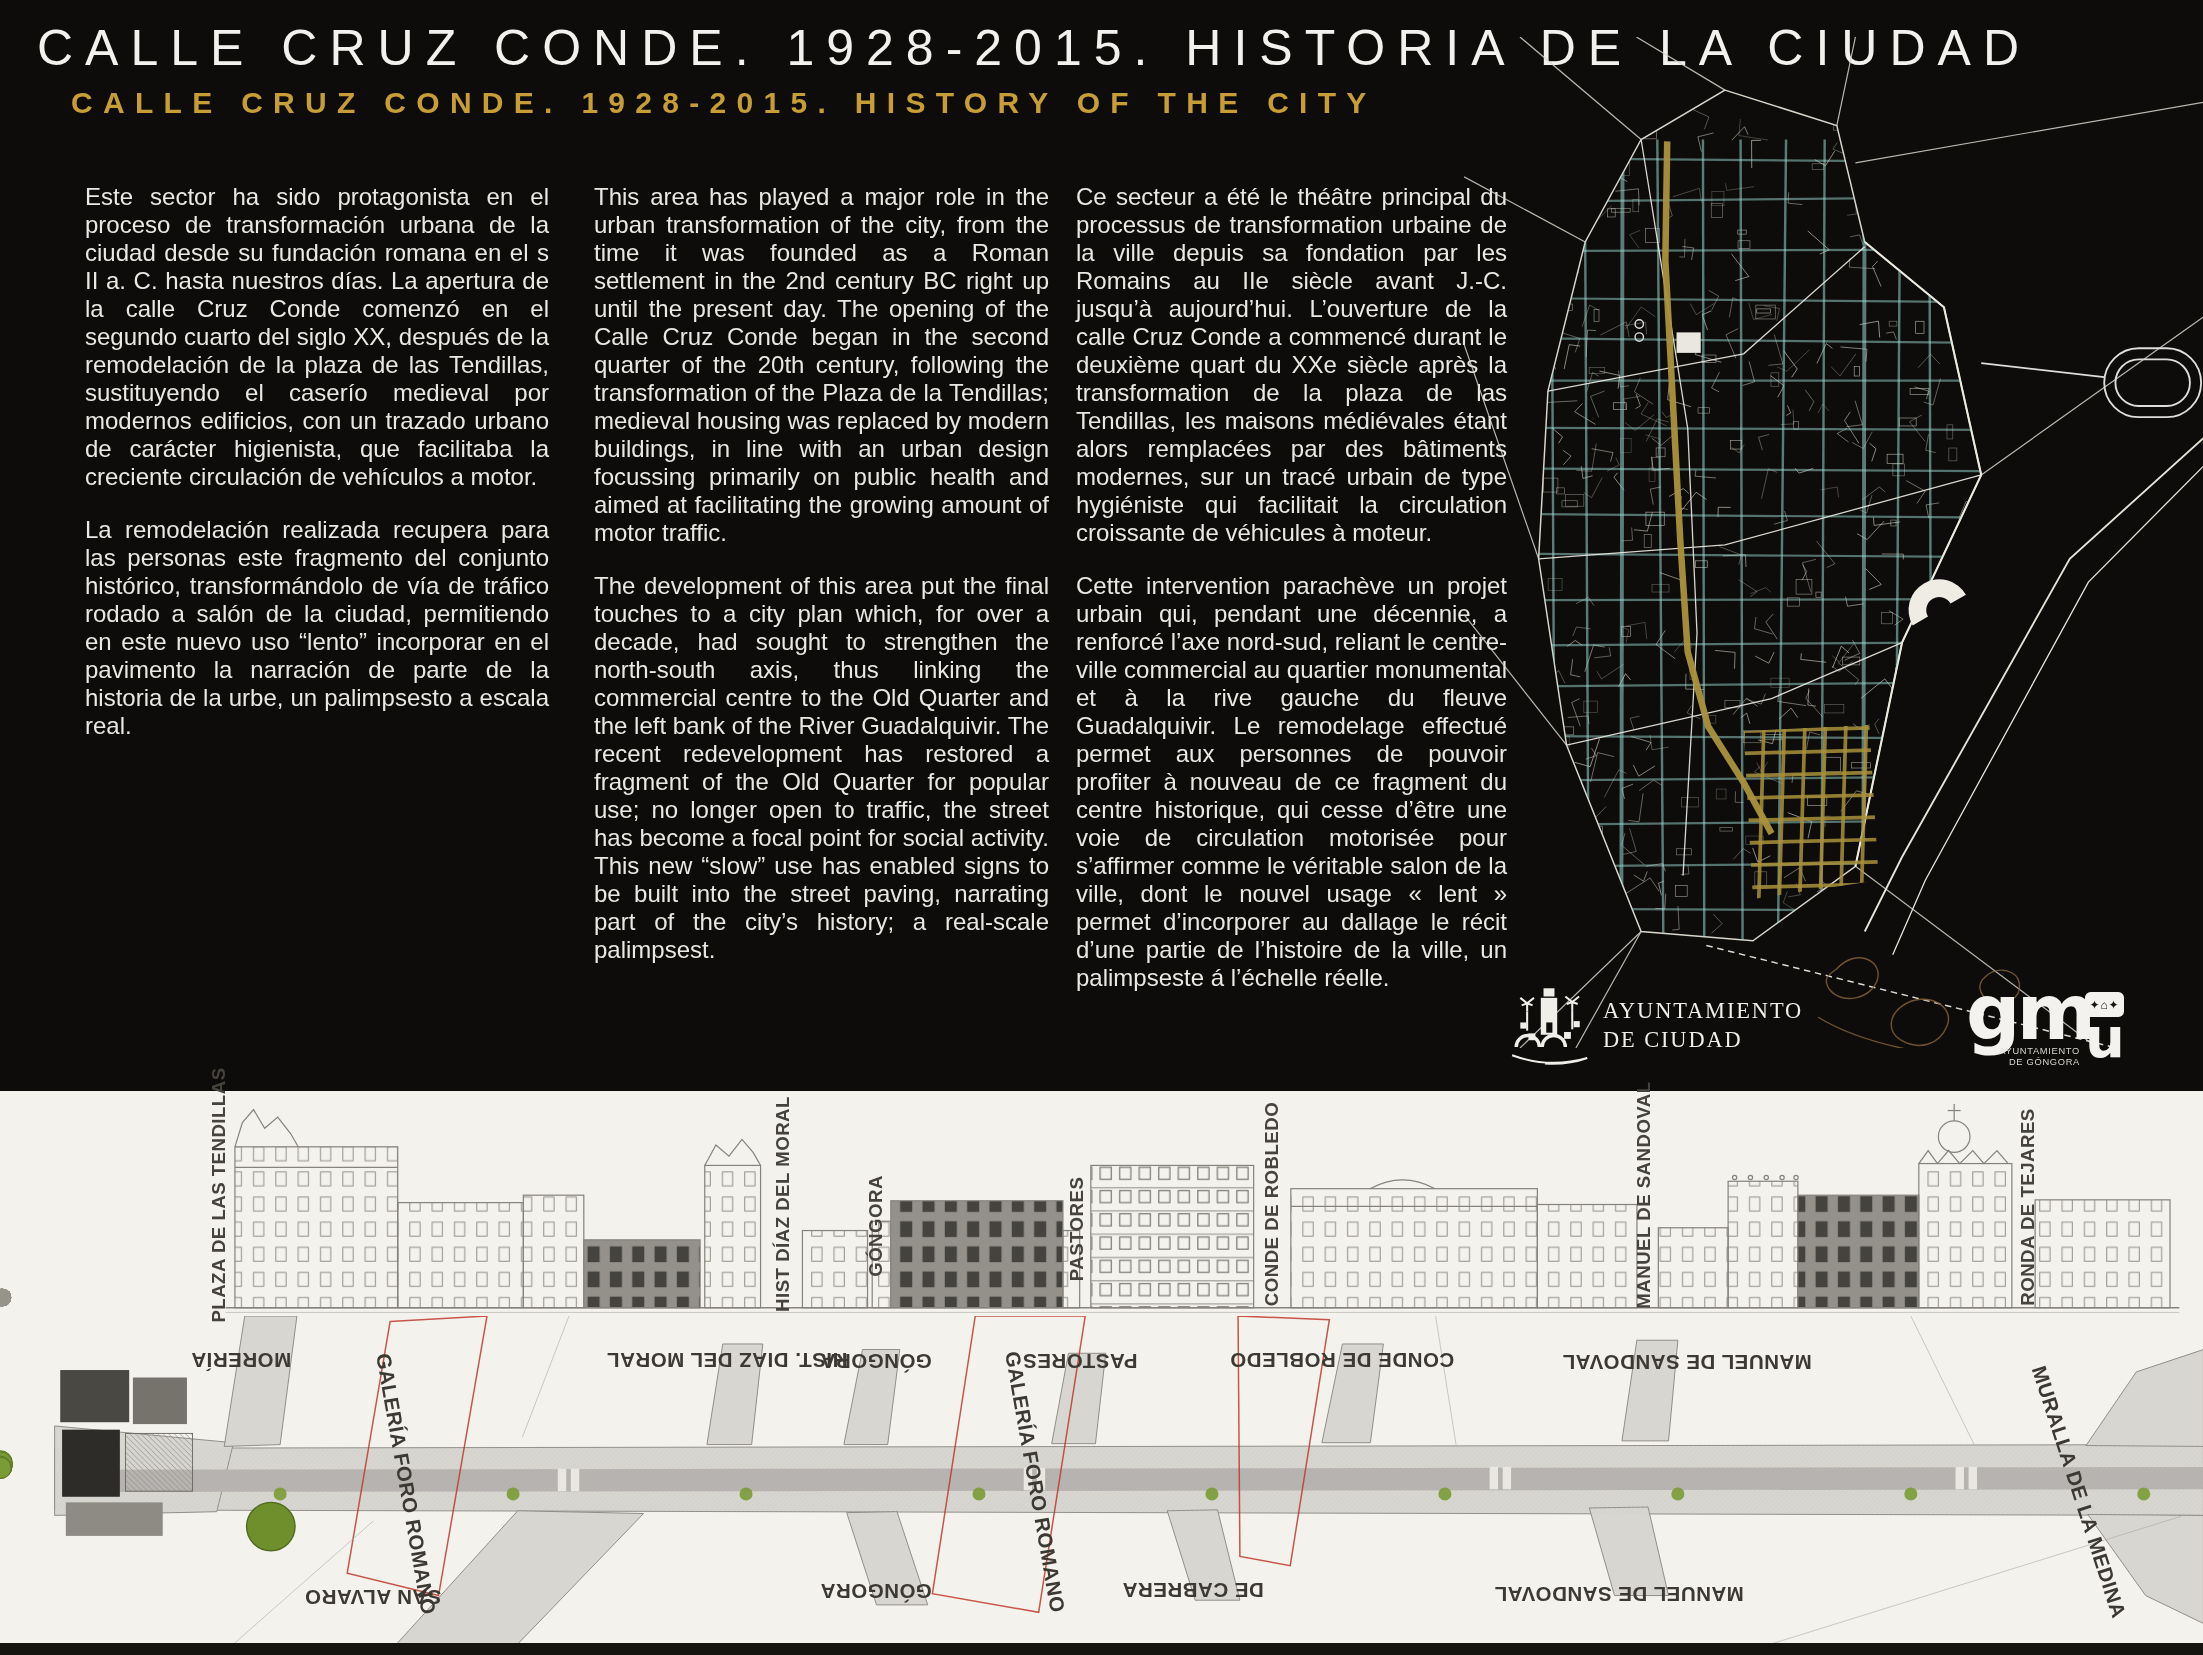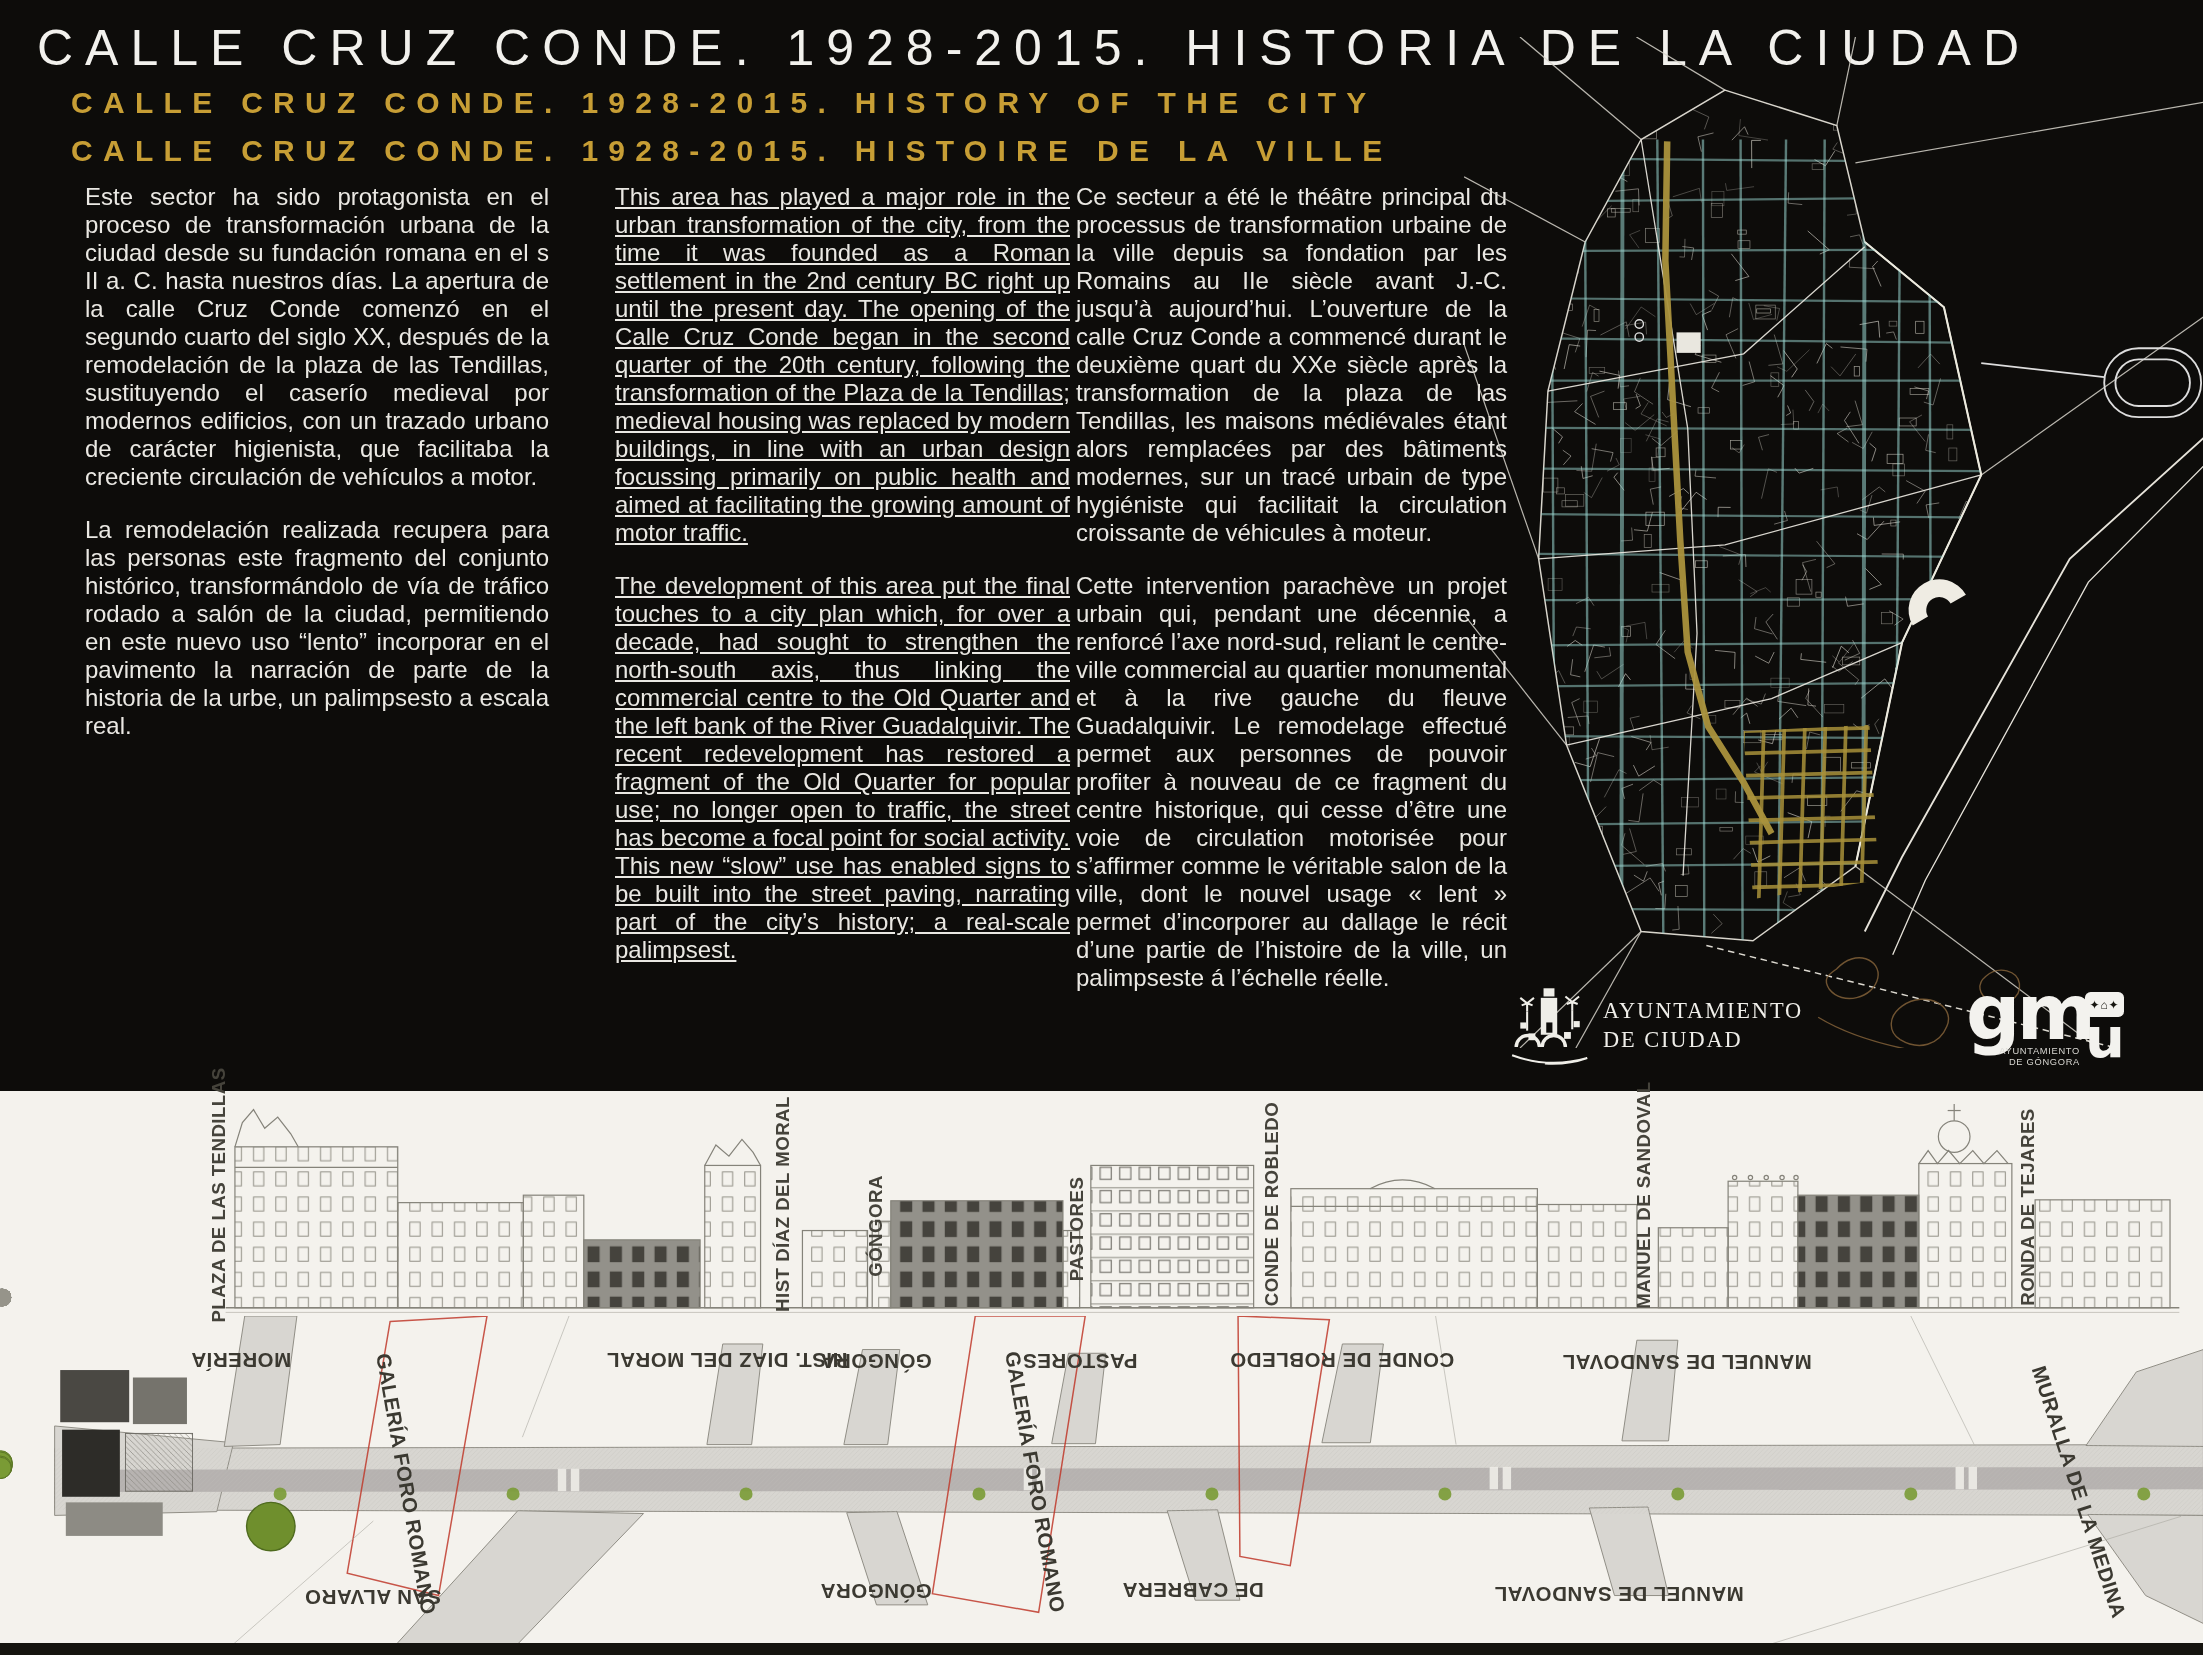--- a/index.html
+++ b/index.html
@@ -10,21 +10,21 @@
   .title1{position:absolute;left:37px;top:18.6px;font-size:50px;letter-spacing:12px;
           color:#f2f1ed;white-space:nowrap;font-weight:400;}
   .title-gold{position:absolute;left:39px;font-size:30px;letter-spacing:10.3px;
           color:#c79e35;white-space:nowrap;font-weight:700;margin-left:32px;}
   .title2{top:86px;}
   .title3{top:134px;}
   .col{position:absolute;top:183px;font-size:24px;line-height:28px;color:#eae8e3;
        text-align:justify;margin-left:48px;}
   .col p{margin:0 0 25px 0;}
   .col-es{left:37px;width:464px;}
-  .col-en{left:567px;width:455px;text-decoration:underline;}
+  .col-en{left:546px;width:455px;}
   .col-fr{left:1028px;width:431px;}
   .map-wrap{position:absolute;left:1464px;top:37px;width:740px;height:1011px;}
   
   .ayto{position:absolute;left:1508px;top:971px;width:308px;height:107px;display:flex;align-items:center;z-index:5;}
   .ayto-text{margin-left:13px;font-family:"Liberation Serif",serif;color:#efeee9;
              font-size:22.4px;line-height:29px;letter-spacing:1.9px;}
   
   .gmu{position:absolute;left:1966px;top:981px;width:166px;height:104px;color:#f3f2ee;z-index:5;}
   .gmu-gm{position:absolute;left:0;top:-13px;font-size:76px;font-weight:700;letter-spacing:-3.7px;
           font-family:"DejaVu Sans",sans-serif;}
@@ -49,21 +49,20 @@
 </style>
 </head>
 <body>
 
 <div class="page">
 
   <div class="black-panel">
 
     <div class="title1">CALLE CRUZ CONDE. 1928-2015. HISTORIA DE LA CIUDAD</div>
     <div class="title-gold title2">CALLE CRUZ CONDE. 1928-2015. HISTORY OF THE CITY</div>
-    <div class="title-gold title3">CALLE CRUZ CONDE. 1928-2015. HISTOIRE DE LA VILLE</div>
 
     <div class="col col-es">
       <p>Este sector ha sido protagonista en el proceso de transformación urbana de la ciudad desde su fundación romana en el s II a. C. hasta nuestros días. La apertura de la calle Cruz Conde comenzó en el segundo cuarto del siglo XX, después de la remodelación de la plaza de las Tendillas, sustituyendo el caserío medieval por modernos edificios, con un trazado urbano de carácter higienista, que facilitaba la creciente circulación de vehículos a motor.</p>
       <p>La remodelación realizada recupera para las personas este fragmento del conjunto histórico, transformándolo de vía de tráfico rodado a salón de la ciudad, permitiendo en este nuevo uso “lento” incorporar en el pavimento la narración de parte de la historia de la urbe, un palimpsesto a escala real.</p>
     </div>
     <div class="col col-en">
       <p>This area has played a major role in the urban transformation of the city, from the time it was founded as a Roman settlement in the 2nd century BC right up until the present day. The opening of the Calle Cruz Conde began in the second quarter of the 20th century, following the transformation of the Plaza de la Tendillas; medieval housing was replaced by modern buildings, in line with an urban design focussing primarily on public health and aimed at facilitating the growing amount of motor traffic.</p>
       <p>The development of this area put the final touches to a city plan which, for over a decade, had sought to strengthen the north-south axis, thus linking the commercial centre to the Old Quarter and the left bank of the River Guadalquivir. The recent redevelopment has restored a fragment of the Old Quarter for popular use; no longer open to traffic, the street has become a focal point for social activity. This new “slow” use has enabled signs to be built into the street paving, narrating part of the city’s history; a real-scale palimpsest.</p>
     </div>
     <div class="col col-fr">

